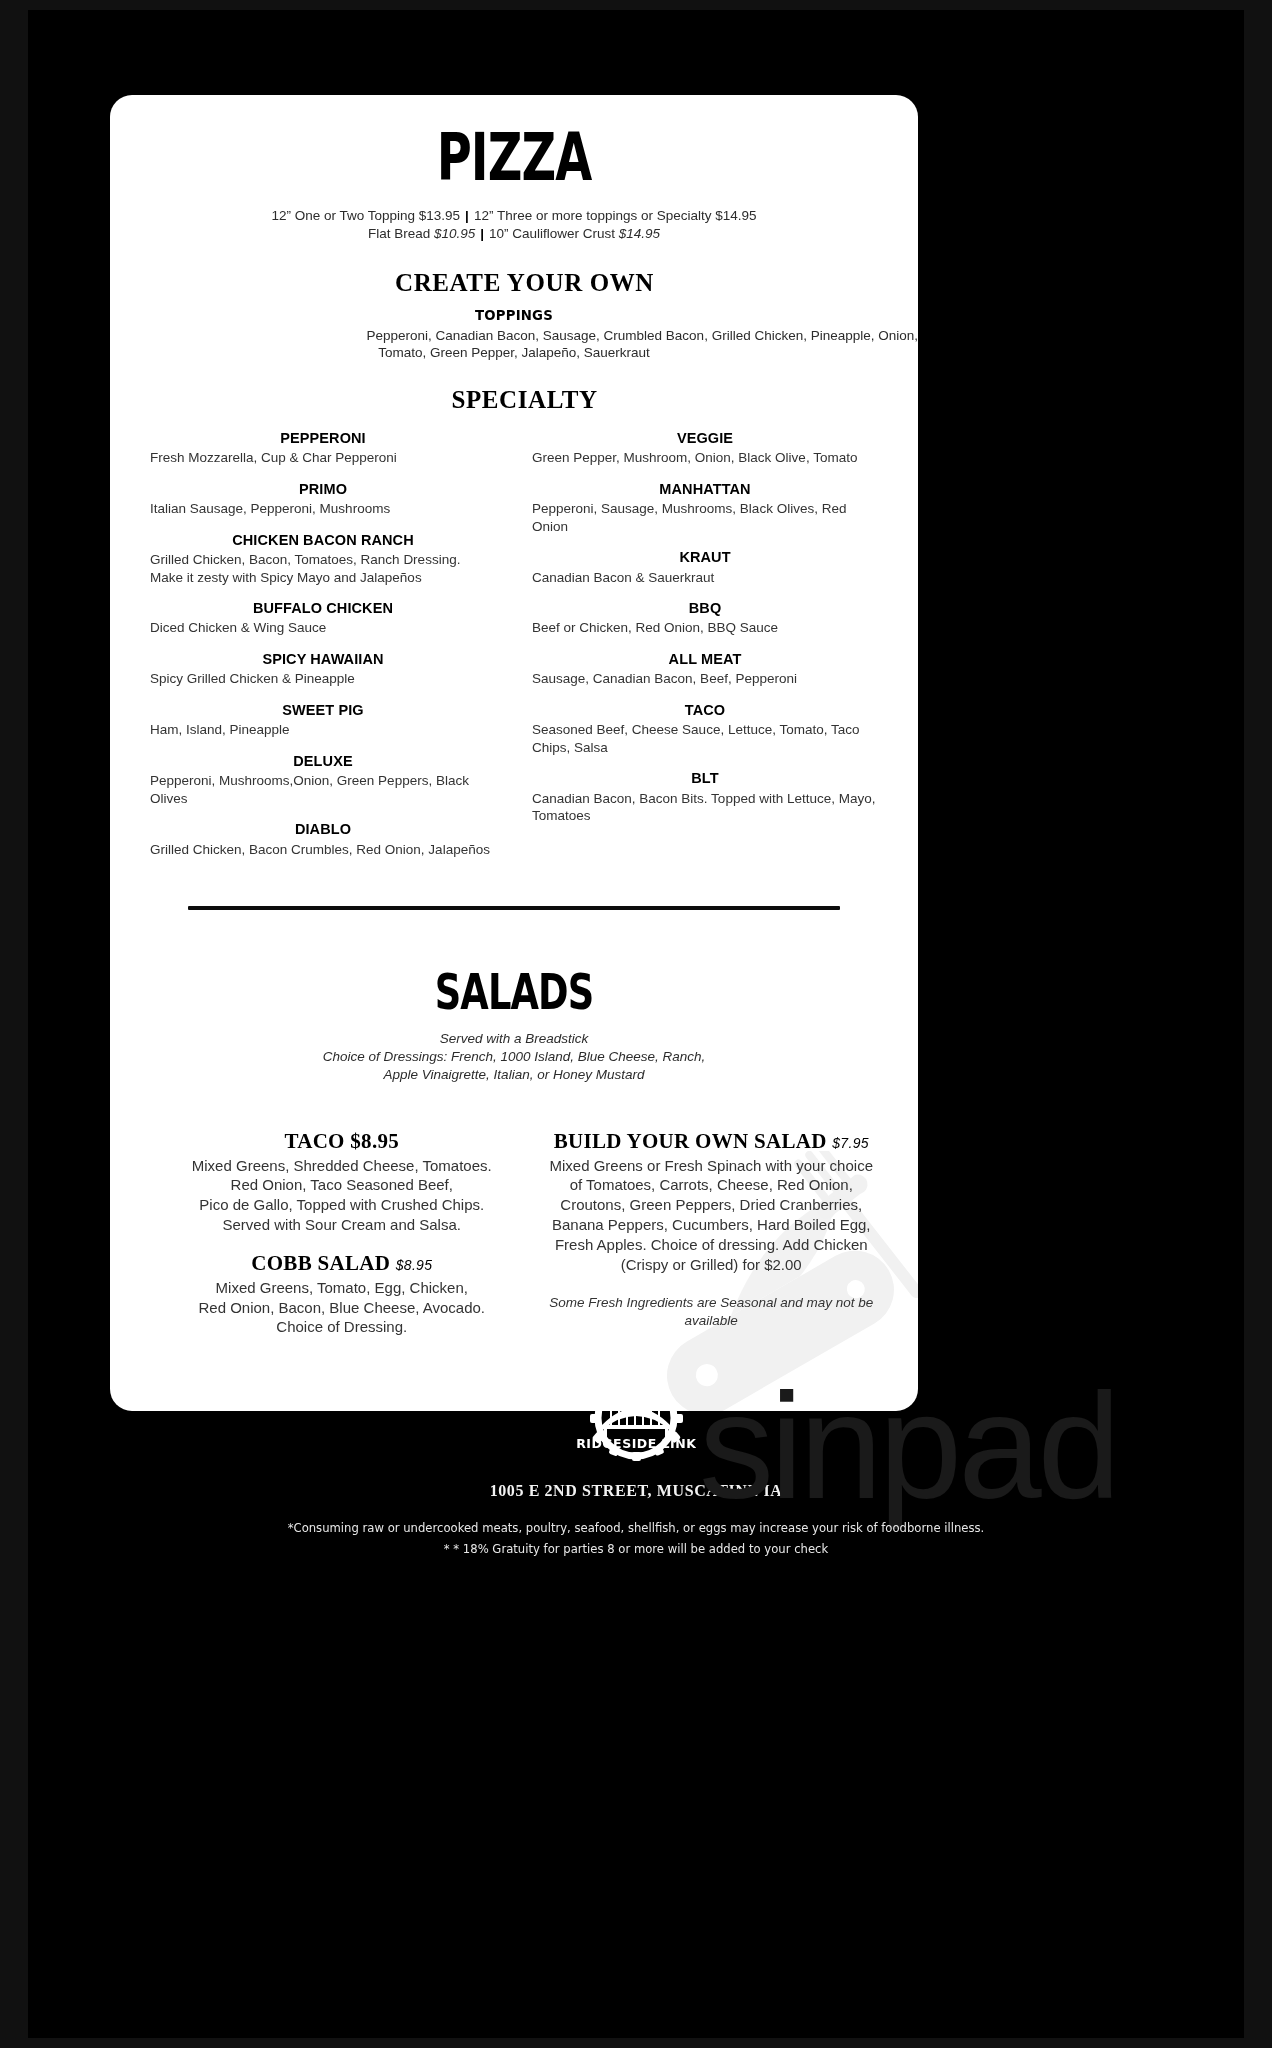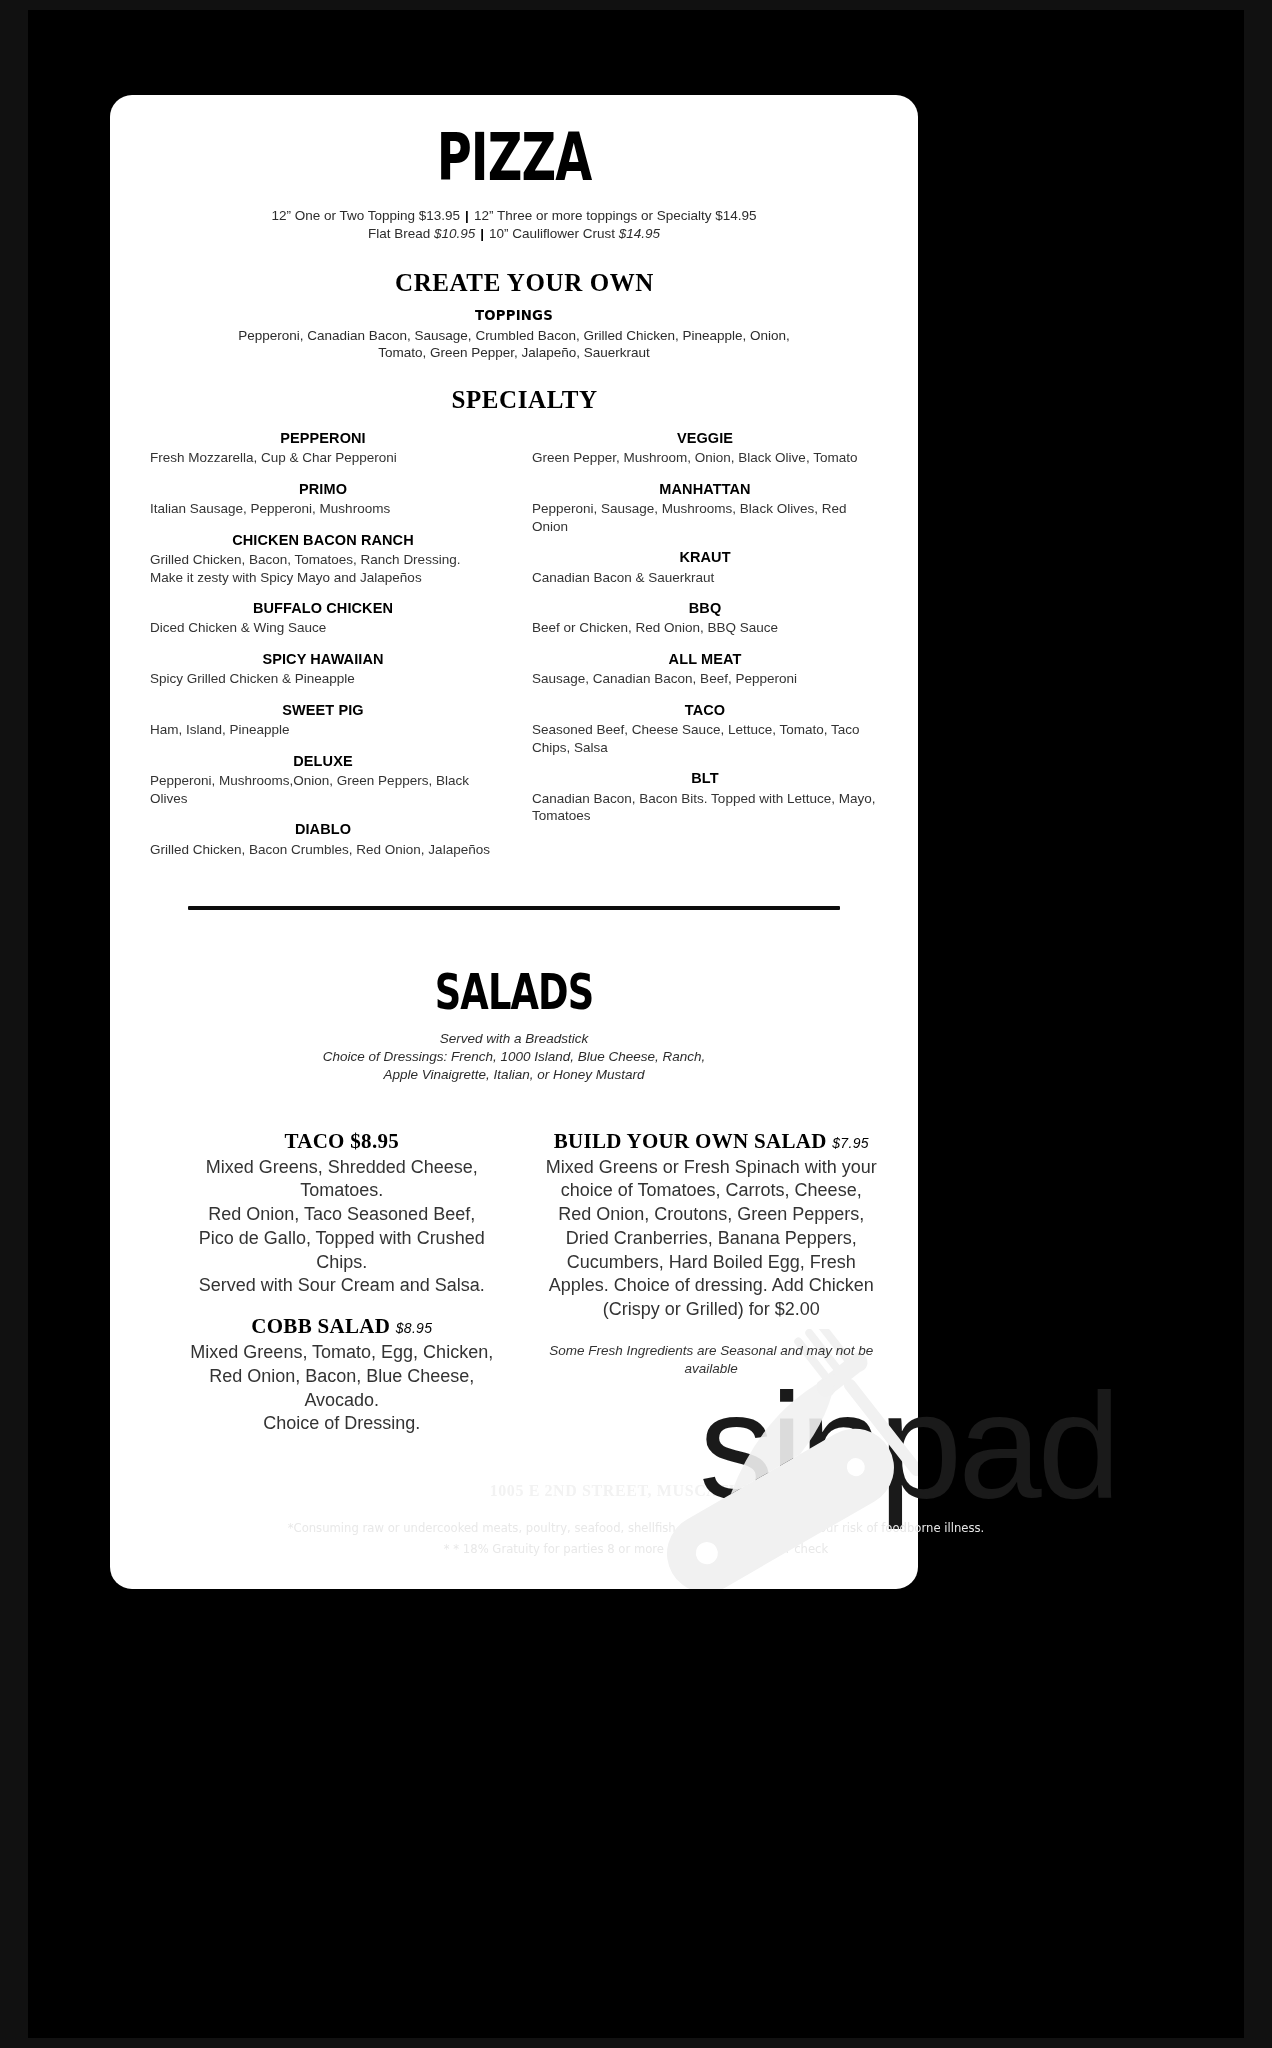--- a/index.html
+++ b/index.html
@@ -29,21 +29,21 @@
     background: #000000;
     box-sizing: border-box;
   }
 
   
   .card {
     position: absolute;
     left: 82px;
     top: 85px;
     width: 808px;
-    height: 1494px;
+    height: 1316px;
     background: #ffffff;
     border-radius: 22px;
     overflow: hidden;
     box-sizing: border-box;
   }
   
   .card-content {
     position: relative;
     width: 808px;
     height: 1268px;
@@ -179,21 +179,21 @@
     font-weight: 400;
     font-size: 14px;
   }
   .salad-name .price-bold {
     font-family: "Liberation Serif", serif;
     font-weight: 700;
     font-size: 21px;
   }
   .salad-desc {
     text-align: center;
-    font-size: 18px;
+    font-size: 15px;
     color: #333;
     line-height: 1.32;
     margin: 0;
   }
   .salad-note {
     text-align: center;
     font-size: 13.5px;
     font-style: italic;
     color: #333;
     line-height: 1.32;
@@ -292,21 +292,21 @@
             <span>Flat Bread </span><span class="ital">$10.95</span><span class="sep">|</span><span>10” Cauliflower Crust </span><span class="ital">$14.95</span>
           </p>
         </div>
 
         <div style="margin-top:26px;">
           <h2 class="serif-head">CREATE YOUR OWN</h2>
         </div>
 
         <div style="margin-top:10px;">
           <h3 class="sub-head">TOPPINGS</h3>
-          <p class="body-line" style="margin-top:4px;">Pepperoni, Canadian Bacon, Sausage, Crumbled Bacon,  Grilled Chicken, Pineapple, Onion,</p>
+          <p class="body-line" style="margin-top:4px;text-align:right;">Pepperoni, Canadian Bacon, Sausage, Crumbled Bacon,  Grilled Chicken, Pineapple, Onion,</p>
           <p class="body-line">Tomato, Green Pepper, Jalapeño, Sauerkraut</p>
         </div>
 
         <div style="margin-top:24px;">
           <h2 class="serif-head">SPECIALTY</h2>
         </div>
 
         <div class="cols" style="margin-top:16px;">
           <div class="col" id="specialty-left">
               <div class="item">

